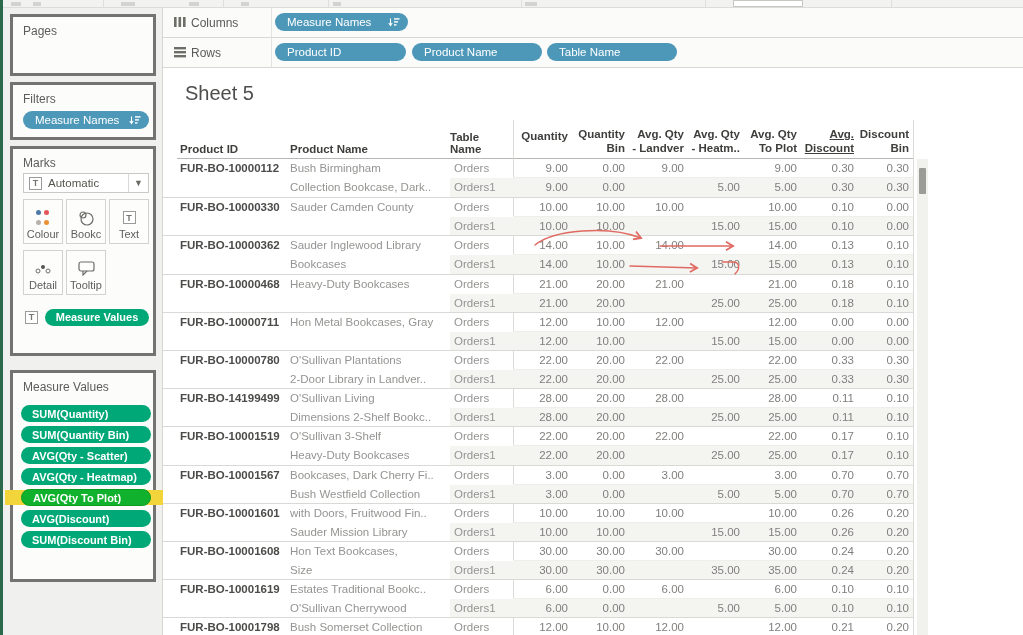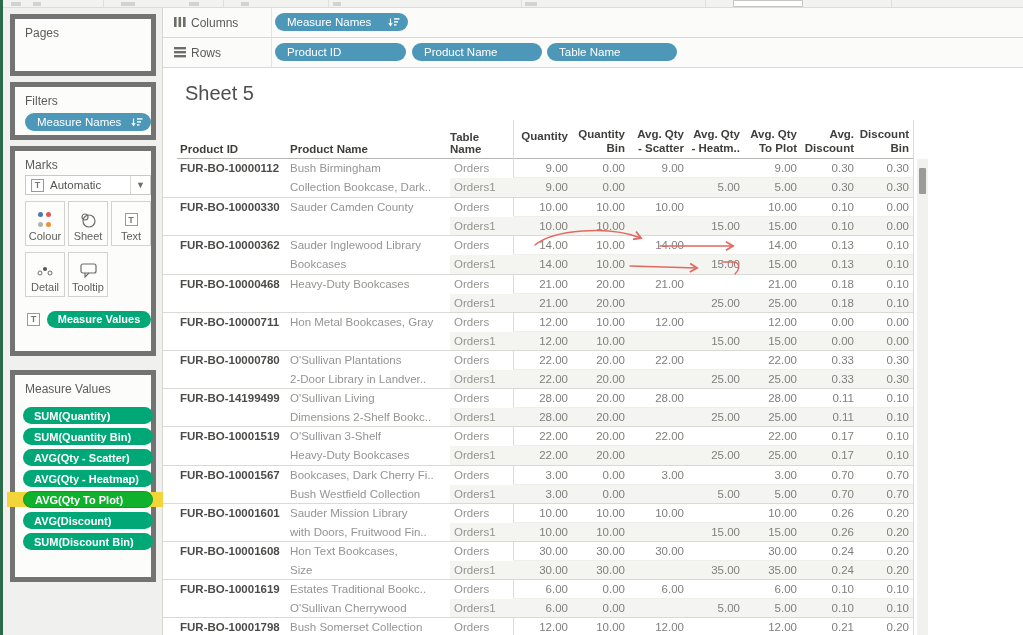--- a/index.html
+++ b/index.html
@@ -8,21 +8,21 @@
 
   
   .green-strip { position:absolute; left:0; top:0; width:3px; height:635px; background:#2b6b4b; }
   .toolbar { position:absolute; left:3px; top:0; right:0; height:8px; background:#f2f2f0; border-bottom:1px solid #dcdcd8; }
   .tb-smudge { position:absolute; top:2px; height:4px; background:#b9b9b5; opacity:.55; }
   .tb-sep { position:absolute; top:0; width:1px; height:8px; background:#dededa; }
   .tb-box { position:absolute; top:0; left:730px; width:70px; height:7px; background:#fff; border:1px solid #c6c6c2; }
 
   
   .left-panel { position:absolute; left:3px; top:8px; width:160px; height:627px; background:#f0f0ee; border-right:1px solid #d6d6d2; }
-  .card { position:absolute; left:7px; width:146px; background:#fcfcfb; border:5px solid #737373; }
+  .card { position:absolute; left:7px; width:146px; background:#fcfcfb; border:3px solid #737373; }
   .card-label { padding:7px 0 0 10px; font-size:12px; color:#5c5c58; }
   .card.pages { top:6px; height:62px; }
   .card.filters { top:74px; height:58px; }
   .card.marks { top:138px; height:210px; }
   .card.measures { top:362px; height:212px; }
 
   .pill { position:absolute; display:flex; align-items:center; color:#fff; border-radius:10px; white-space:nowrap; }
   .pill.blue { background:#4d98b8; height:18px; padding:0 8px 0 12px; font-size:11.5px; }
   .pill.blue .plabel { flex:1; }
   .pill.green { background:#00a877; height:17px; border-radius:9px; font-weight:bold; font-size:11px; padding-left:11px; }
@@ -139,21 +139,21 @@
         </span>
         <span class="mlabel">Colour</span>
       </div>
       <div class="mbtn" style="left:53px;top:50px">
         <span class="micon">
           <svg width="16" height="16" viewBox="0 0 16 16">
               <circle cx="9" cy="9" r="6" fill="none" stroke="#6d6d68" stroke-width="1.2"></circle>
               <circle cx="5" cy="5" r="3" fill="none" stroke="#6d6d68" stroke-width="1.2"></circle>
             </svg>
         </span>
-        <span class="mlabel">Sheet</span>
+        <span class="mlabel">Bookc</span>
       </div>
       <div class="mbtn" style="left:96px;top:50px">
         <span class="micon">
             <span class="ticon">T</span>
           </span>
         <span class="mlabel">Text</span>
       </div>
       <div class="mbtn" style="left:10px;top:101px">
         <span class="micon">
           <svg width="18" height="12" viewBox="0 0 18 12">
@@ -239,31 +239,31 @@
       <div class="lh" style="width:63px">Table Name</div>
     <div class="nh single" style="width: 59px;">
           <div>Quantity</div>
         </div>
         <div class="nh" style="width: 57px;">
           <div>Quantity</div>
           <div>Bin</div>
         </div>
         <div class="nh" style="width: 59px;">
           <div>Avg. Qty</div>
-          <div>- Scatter</div>
+          <div>- Landver</div>
         </div>
         <div class="nh" style="width: 56px;">
           <div>Avg. Qty</div>
           <div>- Heatm..</div>
         </div>
         <div class="nh" style="width: 57px;">
           <div>Avg. Qty</div>
           <div>To Plot</div>
         </div>
-        <div class="nh" style="width: 57px;">
+        <div class="nh" style="width: 57px; text-decoration: underline;">
           <div>Avg.</div>
           <div>Discount</div>
         </div>
         <div class="nh" style="width: 55px;">
           <div>Discount</div>
           <div>Bin</div>
         </div>
       </div>
     <div class="header-line"></div>
     <div class="vdiv" style="left:350px"></div>
@@ -560,22 +560,22 @@
                 <div class="num" style="width: 57px;">5.00</div>
                 <div class="num" style="width: 57px;">0.70</div>
                 <div class="num" style="width: 55px;">0.70</div>
               </div>
             </div>
           </div>
         </div>
         <div class="group">
           <div class="gid">FUR-BO-10001601</div>
           <div class="gname">
+            <div>with Doors, Fruitwood Fin..</div>
             <div>Sauder Mission Library</div>
-            <div>with Doors, Fruitwood Fin..</div>
           </div>
           <div class="subs">
             <div class="sub sub0">
               <div class="tn">Orders</div>
               <div class="nums">
                 <div class="num" style="width: 59px;">10.00</div>
                 <div class="num" style="width: 57px;">10.00</div>
                 <div class="num" style="width: 59px;">10.00</div>
                 <div class="num" style="width: 56px;"></div>
                 <div class="num" style="width: 57px;">10.00</div>

